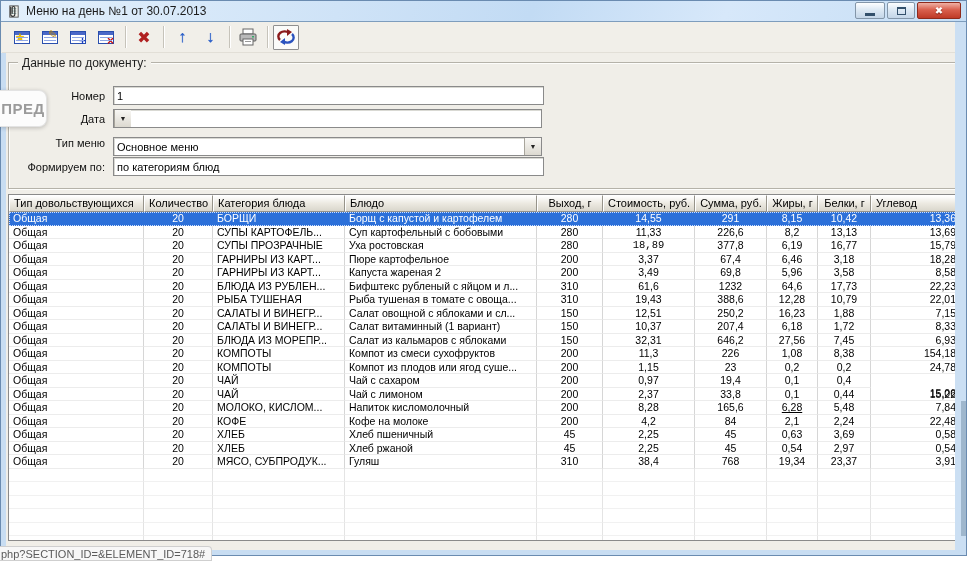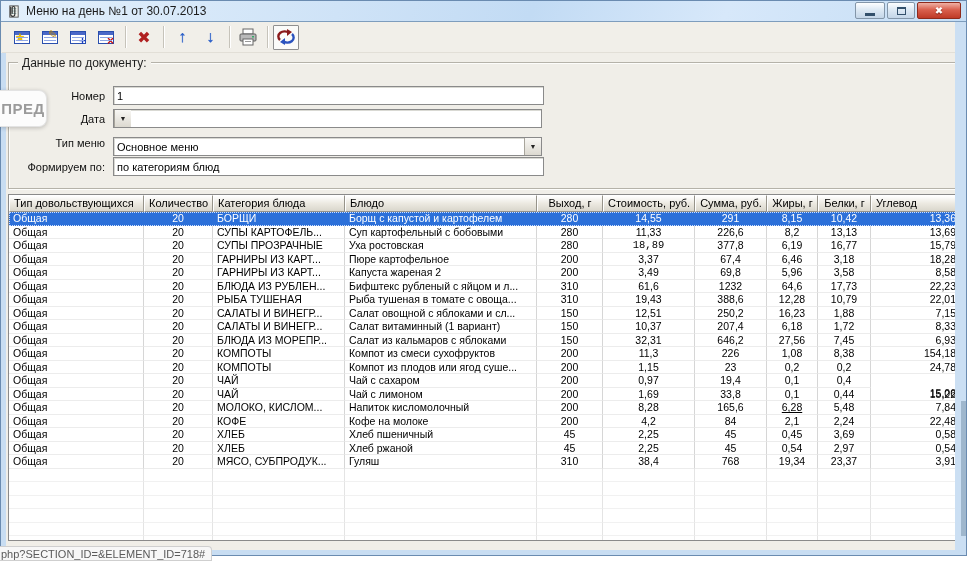--- a/index.html
+++ b/index.html
@@ -380,21 +380,21 @@
             <div class="cell a-center" style="width: 51px;">0,1</div>
             <div class="cell a-center" style="width: 53px;">0,4</div>
             <div class="cell a-right" style="width: 90px; margin-top: 13px;">15,06</div>
           </div>
           <div class="grid-row">
             <div class="cell a-left" style="width: 135px;">Общая</div>
             <div class="cell a-center" style="width: 69px;">20</div>
             <div class="cell a-left" style="width: 132px;">ЧАЙ</div>
             <div class="cell a-left" style="width: 192px;">Чай с лимоном</div>
             <div class="cell a-center" style="width: 66px;">200</div>
-            <div class="cell a-center" style="width: 92px;">1,69</div>
+            <div class="cell a-center" style="width: 92px;">2,37</div>
             <div class="cell a-center" style="width: 72px;">33,8</div>
             <div class="cell a-center" style="width: 51px;">0,1</div>
             <div class="cell a-center" style="width: 53px;">0,44</div>
             <div class="cell a-right" style="width: 90px;">15,22</div>
           </div>
           <div class="grid-row">
             <div class="cell a-left" style="width: 135px;">Общая</div>
             <div class="cell a-center" style="width: 69px;">20</div>
             <div class="cell a-left" style="width: 132px;">МОЛОКО, КИСЛОМ...</div>
             <div class="cell a-left" style="width: 192px;">Напиток кисломолочный</div>
@@ -418,21 +418,21 @@
             <div class="cell a-right" style="width: 90px;">22,48</div>
           </div>
           <div class="grid-row">
             <div class="cell a-left" style="width: 135px;">Общая</div>
             <div class="cell a-center" style="width: 69px;">20</div>
             <div class="cell a-left" style="width: 132px;">ХЛЕБ</div>
             <div class="cell a-left" style="width: 192px;">Хлеб пшеничный</div>
             <div class="cell a-center" style="width: 66px;">45</div>
             <div class="cell a-center" style="width: 92px;">2,25</div>
             <div class="cell a-center" style="width: 72px;">45</div>
-            <div class="cell a-center" style="width: 51px;">0,45</div>
+            <div class="cell a-center" style="width: 51px;">0,63</div>
             <div class="cell a-center" style="width: 53px;">3,69</div>
             <div class="cell a-right" style="width: 90px;">0,58</div>
           </div>
           <div class="grid-row">
             <div class="cell a-left" style="width: 135px;">Общая</div>
             <div class="cell a-center" style="width: 69px;">20</div>
             <div class="cell a-left" style="width: 132px;">ХЛЕБ</div>
             <div class="cell a-left" style="width: 192px;">Хлеб ржаной</div>
             <div class="cell a-center" style="width: 66px;">45</div>
             <div class="cell a-center" style="width: 92px;">2,25</div>

